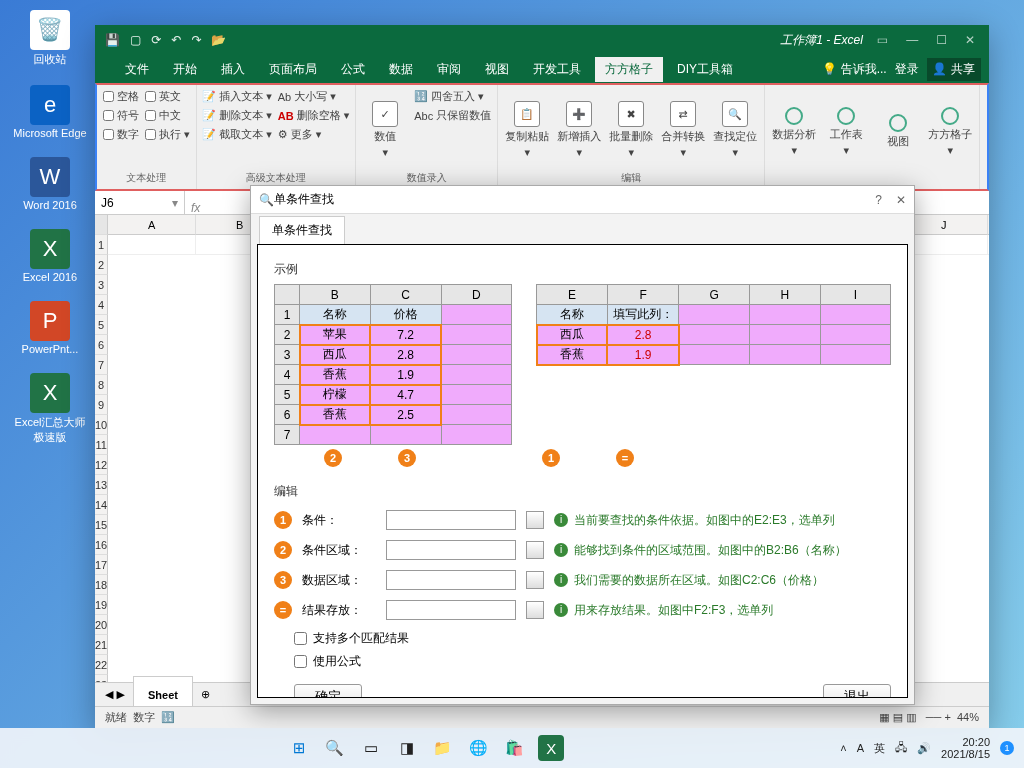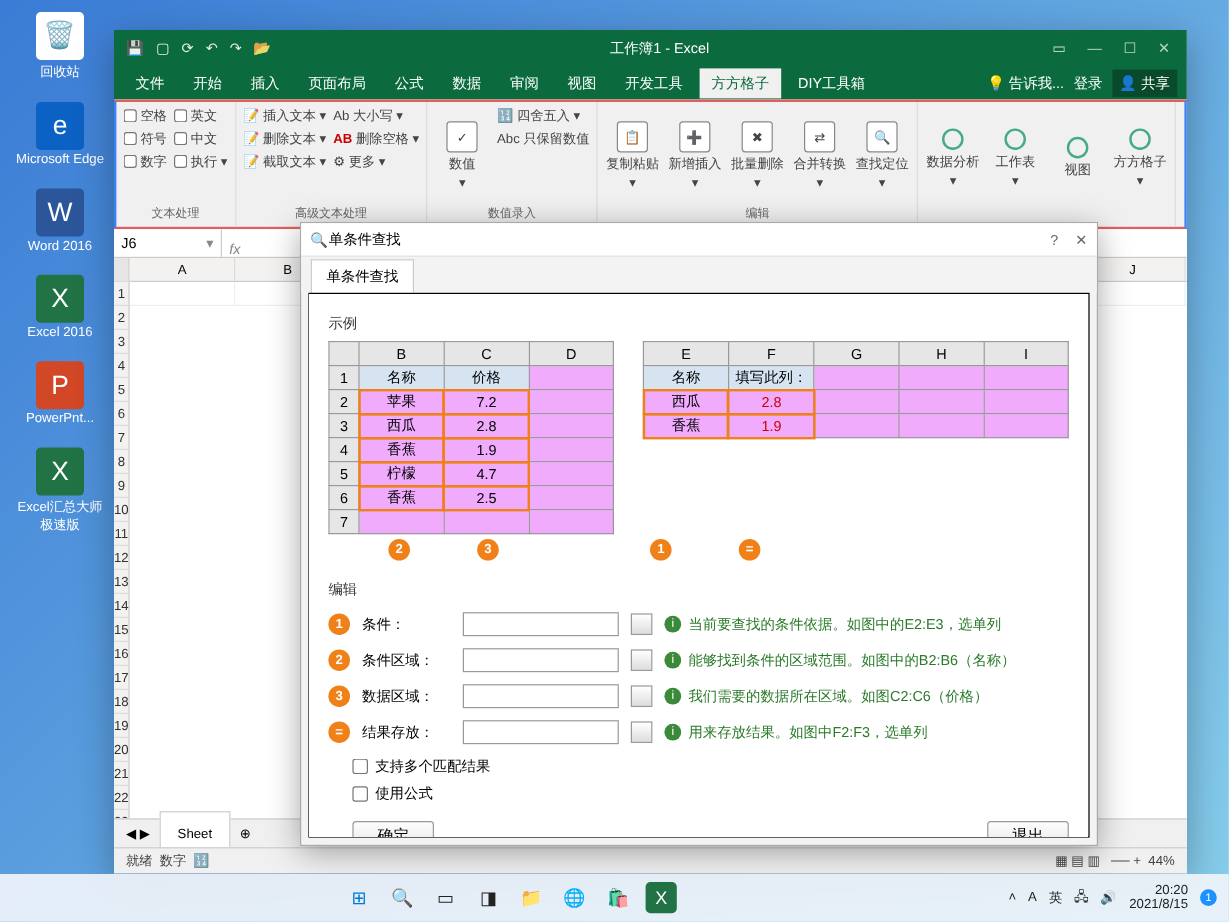--- a/index.html
+++ b/index.html
@@ -5,23 +5,23 @@
 * { margin: 0; padding: 0; box-sizing: border-box; font-family: "Microsoft YaHei", sans-serif; }
 body { width: 1024px; height: 768px; background: linear-gradient(135deg, #3a7bd5 0%, #87ceeb 100%); overflow: hidden; position: relative; }
 .desktop { position: absolute; inset: 0; }
 .desktop-icons { position: absolute; top: 10px; left: 10px; width: 80px; }
 .desktop-icon { text-align: center; color: white; font-size: 11px; margin-bottom: 18px; cursor: pointer; }
 .desktop-icon .ico { width: 40px; height: 40px; margin: 0 auto 2px; border-radius: 4px; display: flex; align-items: center; justify-content: center; font-size: 22px; }
 .excel-window { position: absolute; top: 25px; left: 95px; right: 35px; bottom: 40px; background: #fff; display: flex; flex-direction: column; box-shadow: 0 8px 30px rgba(0,0,0,0.3); }
 .titlebar { height: 30px; background: #0b6a3e; color: #fff; display: flex; align-items: center; font-size: 12px; }
 .qat { display: flex; gap: 10px; padding: 0 10px; }
 .qat span { opacity: 0.9; }
-.title-text { flex: 1; text-align: center; }
+.title-text { flex: 1; text-align: right; font-style: italic; }
 .win-btns { display: flex; gap: 18px; padding: 0 14px; opacity: 0.7; }
-.ribbon-tabs { display: flex; background: #0b6a3e; color: #fff; font-size: 12px; height: 28px; align-items: center; padding-left: 8px; gap: 4px; }
+.ribbon-tabs { display: flex; background: #0b6a3e; color: #fff; font-size: 12px; height: 28px; align-items: center; padding-left: 20px; gap: 4px; }
 .ribbon-tabs .tab { padding: 4px 10px; cursor: pointer; }
 .ribbon-tabs .tab.active { background: #f0f0f0; color: #0b6a3e; }
 .ribbon-tabs .right { margin-left: auto; display: flex; gap: 8px; padding-right: 8px; align-items: center; }
 .ribbon { height: 108px; background: #f0f0f0; border: 2px solid #3b82f6; border-top: 2px solid #e06060; border-bottom: 2px solid #e06060; display: flex; font-size: 11px; color: #444; }
 .ribbon-group { border-right: 1px solid #ddd; padding: 4px 6px; display: flex; flex-direction: column; justify-content: space-between; }
 .ribbon-group .rg-body { flex: 1; display: flex; gap: 6px; }
 .ribbon-group .rg-label { text-align: center; font-size: 10px; color: #666; }
 .chk-col { display: flex; flex-direction: column; gap: 4px; }
 .chk-item { display: flex; align-items: center; gap: 3px; }
 .chk-item input { width: 11px; height: 11px; }
@@ -290,21 +290,21 @@
               <span></span>
               <span></span>
               <span></span>
             </div>
         </div>
       </div>
     </div>
 
     <div class="sheet-tabs">
       <span>◀ ▶</span>
-      <span style="background:#fff;border:1px solid #ccc;padding:12px 14px;">Sheet</span>
+      <span style="background:#fff;border:1px solid #ccc;padding:12px 14px;font-weight:bold;">Sheet</span>
       <span>⊕</span>
     </div>
     <div class="status-bar">
       <div><span>就绪</span>&nbsp;&nbsp;<span>数字</span>&nbsp;&nbsp;🔢</div>
       <div>▦ ▤ ▥ &nbsp; ── + &nbsp;<span>44%</span></div>
     </div>
   </div>
 
   <div class="dialog">
     <div class="dialog-title">

